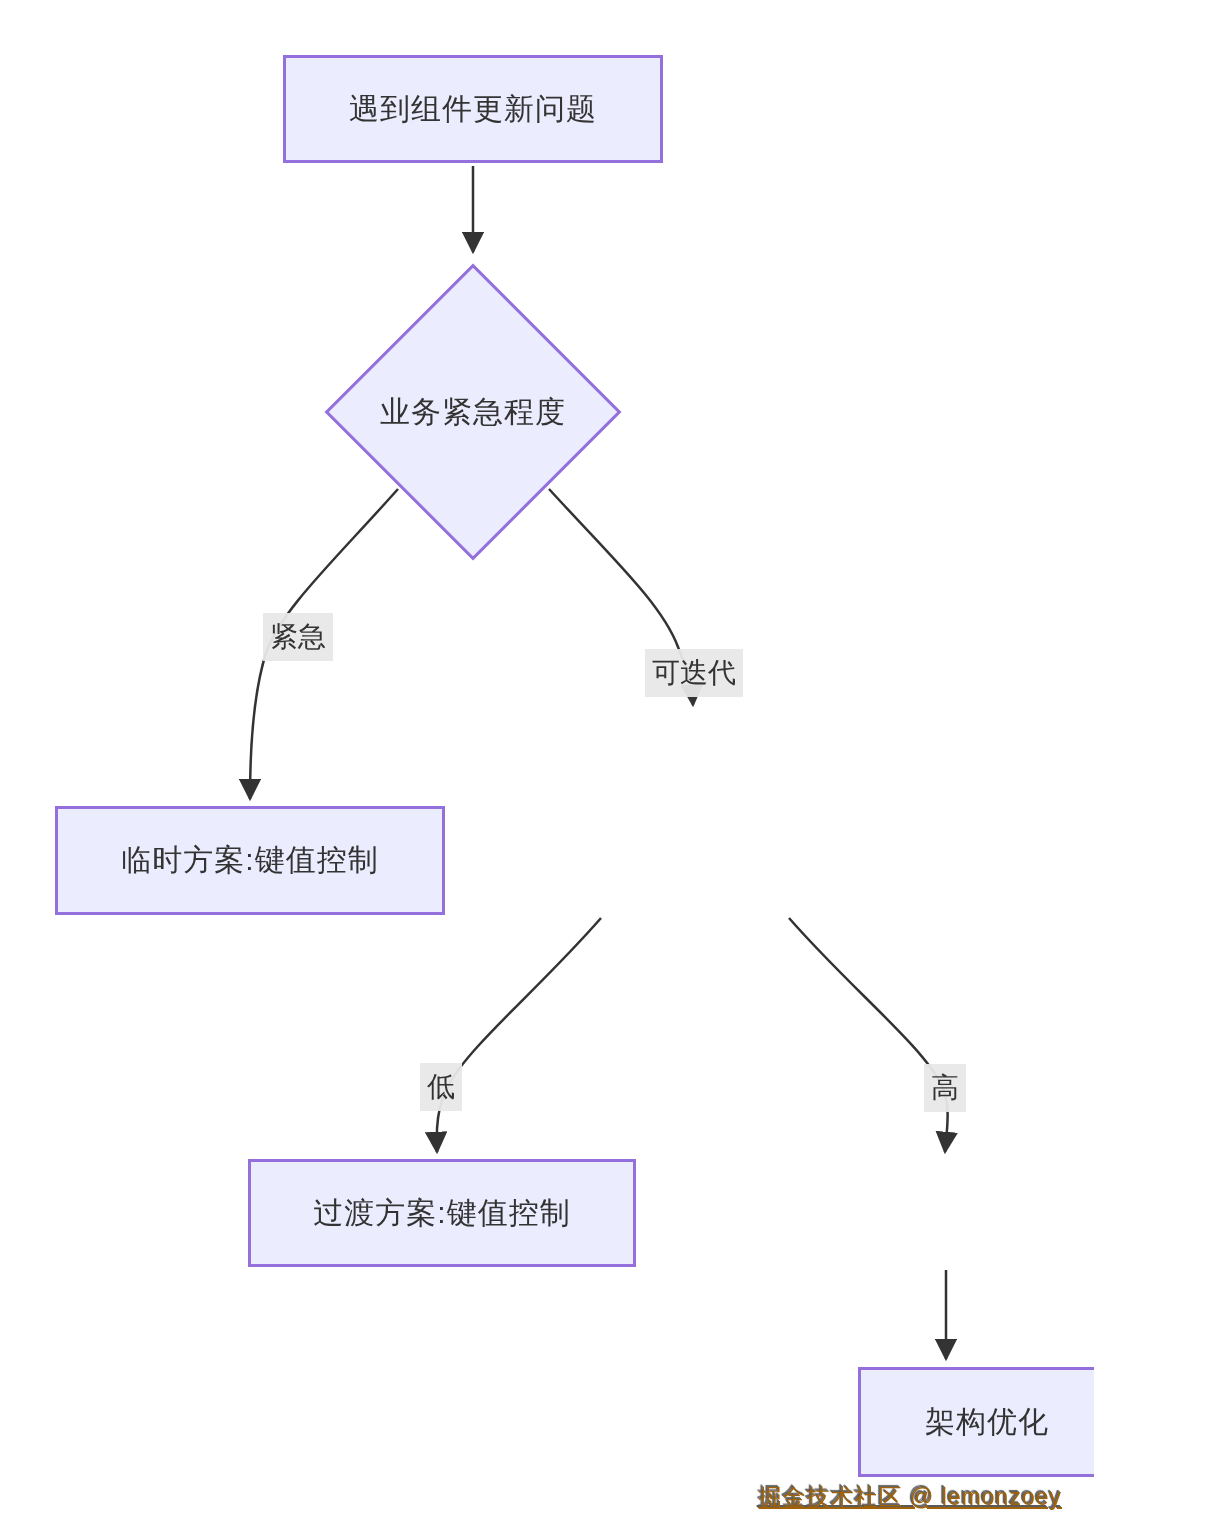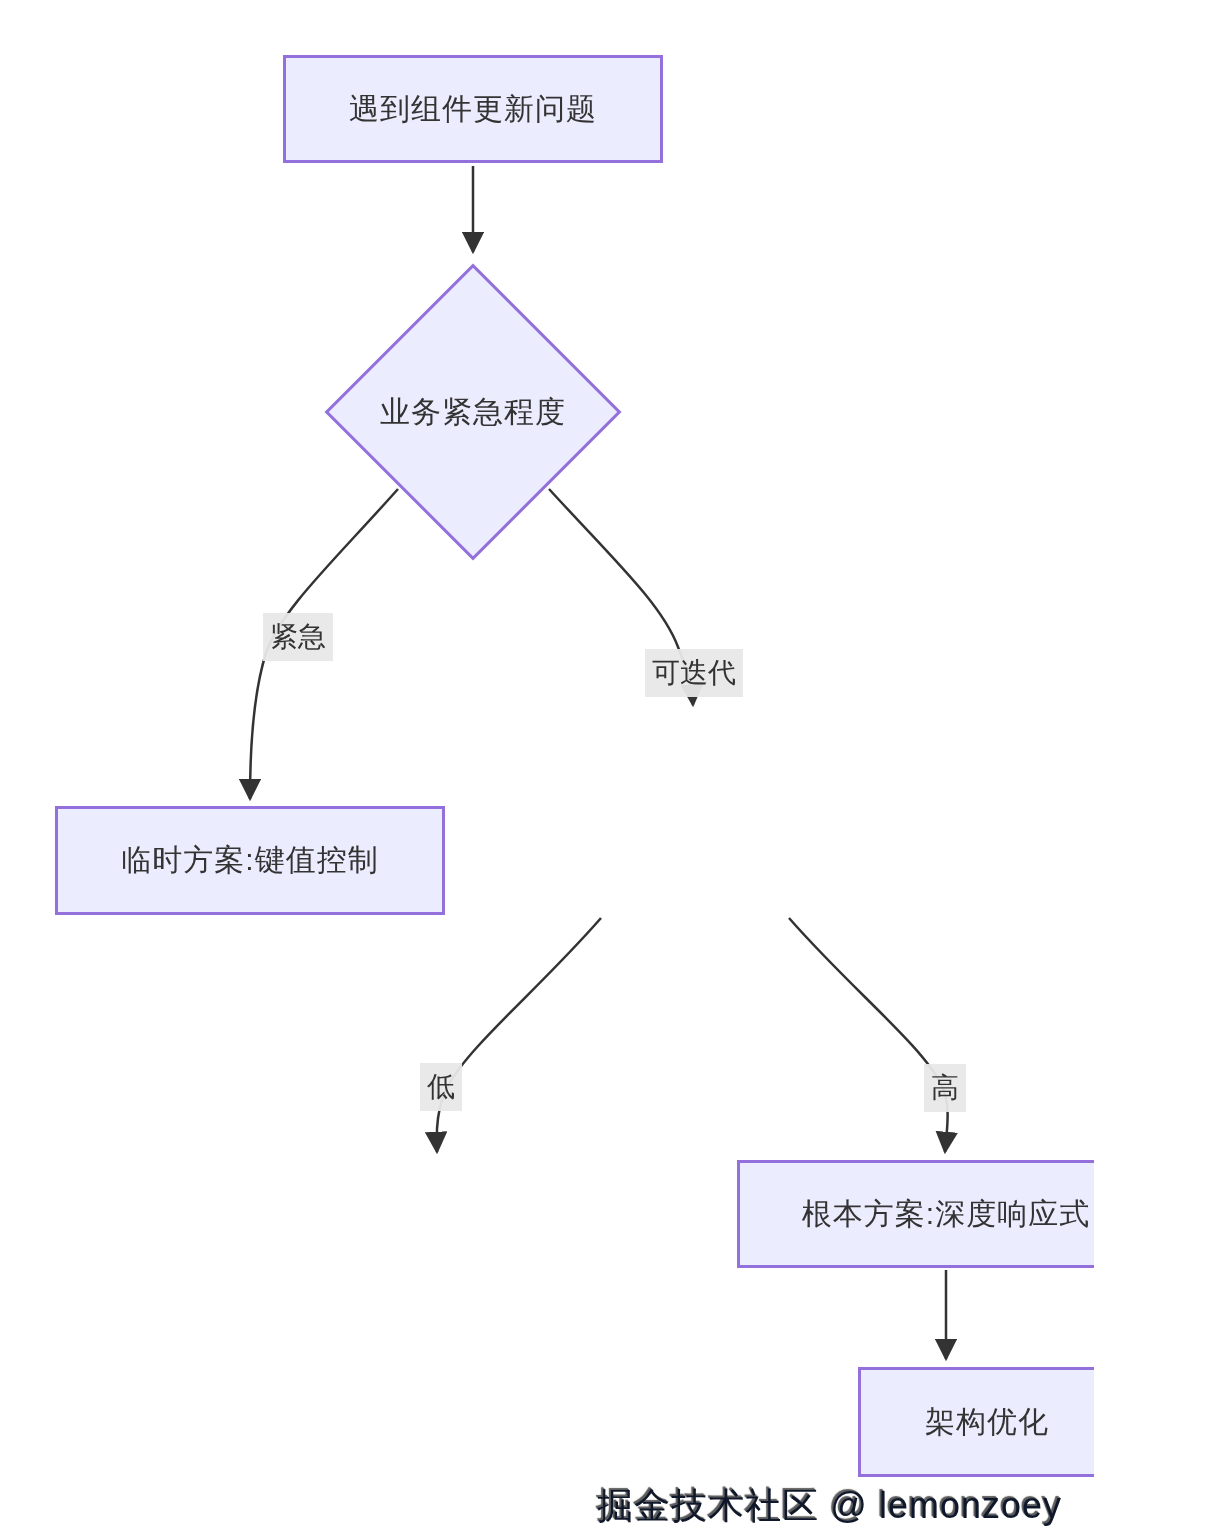--- a/index.html
+++ b/index.html
@@ -68,26 +68,27 @@
     font-size: 28px;
     line-height: 1;
     padding: 10px 7px;
     z-index: 3;
     white-space: nowrap;
   }
   .watermark {
     position: absolute;
     top: 1482px;
     right: 32px;
-    font-size: 36px;
-    color: #0f172a;
+    font-size: 23px;
+    color: #a16207;
     text-shadow: -2px -2px 1px #5a5a5a, -1px -1px 0 #6a6a6a;
     z-index: 4;
     letter-spacing: 1px;
     white-space: nowrap;
+    text-decoration: underline;
   }
 </style>
 </head>
 <body>
 
 <div class="canvas">
 
   <svg class="edges" width="1211" height="1532" viewBox="0 0 1211 1532">
     <defs>
       <marker id="arrow" viewBox="0 0 10 10" refX="9" refY="5" markerWidth="9" markerHeight="9" orient="auto">
@@ -109,24 +110,24 @@
   <div class="node-diamond" style="left:322px; top:262px; width:302px; height:300px;">
     <div class="shape"></div>
     <div class="dlabel">业务紧急程度</div>
   </div>
 
   <div class="node-rect" style="left:55px; top:806px; width:390px; height:109px;">
     <span>临时方案:键值控制</span>
   </div>
 
 
+  <div class="node-rect" style="left:248px; top:1159px; width:388px; height:108px;">
+    <span>过渡方案:键值控制</span>
+  </div>
 
-  <div class="node-rect" style="left:737px; top:1160px; width:418px; height:108px;">
-    <span>根本方案:深度响应式</span>
-  </div>
 
   <div class="node-rect" style="left:858px; top:1367px; width:248px; height:110px;padding-left:10px;">
     <span>架构优化</span>
   </div>
 
   <div class="edge-label" style="left:250px; top:637px;margin-left:48px;">紧急</div>
   <div class="edge-label" style="left:694px; top:673px;">可迭代</div>
   <div class="edge-label" style="left:441px; top:1087px;">低</div>
   <div class="edge-label" style="left:945px; top:1088px;">高</div>
 

